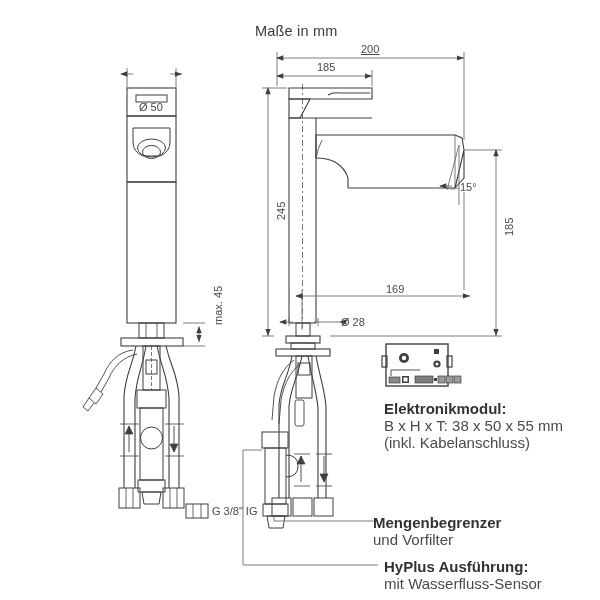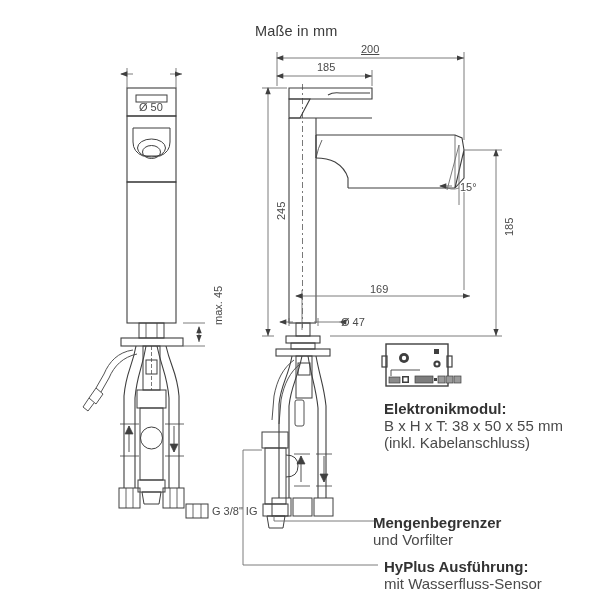--- a/index.html
+++ b/index.html
@@ -240,22 +240,22 @@
   </svg>
 
   <div class="txt title" style="left:255px;top:22px;">Maße in mm</div>
 
   <div class="txt dim" style="left:139px;top:66px;margin-top:34px;">Ø 50</div>
   <div class="txt dim" style="left:361px;top:42px;text-decoration:underline;">200</div>
   <div class="txt dim" style="left:317px;top:60px;">185</div>
   <div class="txt dim rot90" style="left:274px;top:220px;">245</div>
   <div class="txt dim rot90" style="left:502px;top:236px;">185</div>
   <div class="txt dim" style="left:460px;top:180px;">15°</div>
-  <div class="txt dim" style="left:370px;top:282px;text-align:center;">169</div>
-  <div class="txt dim" style="left:341px;top:315px;">Ø 47</div>
+  <div class="txt dim" style="left:386px;top:282px;text-align:center;">169</div>
+  <div class="txt dim" style="left:341px;top:315px;">Ø 28</div>
   <div class="txt dim rot90" style="left:211px;top:325px;">max. 45</div>
   <div class="txt dim" style="left:212px;top:504px;">G 3/8" IG</div>
 
   <div class="note" style="position:absolute;left:384px;top:400px;width:212px;">
     <div><b>Elektronikmodul:</b></div>
     <div>B x H x T: 38 x 50 x 55 mm</div>
     <div>(inkl. Kabelanschluss)</div>
   </div>
 
   <div class="note" style="position:absolute;left:373px;top:514px;width:212px;">

